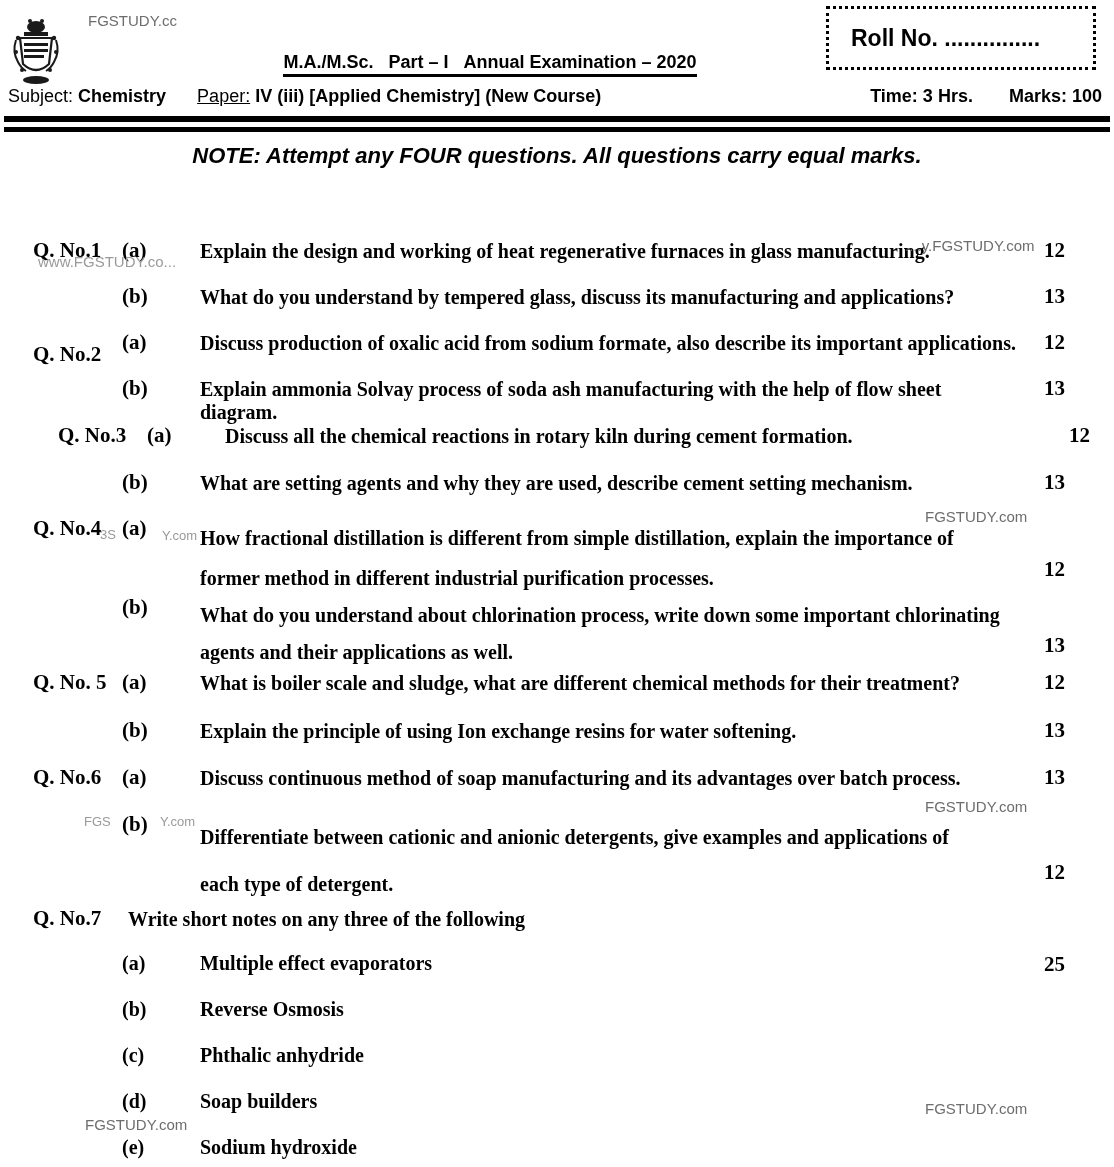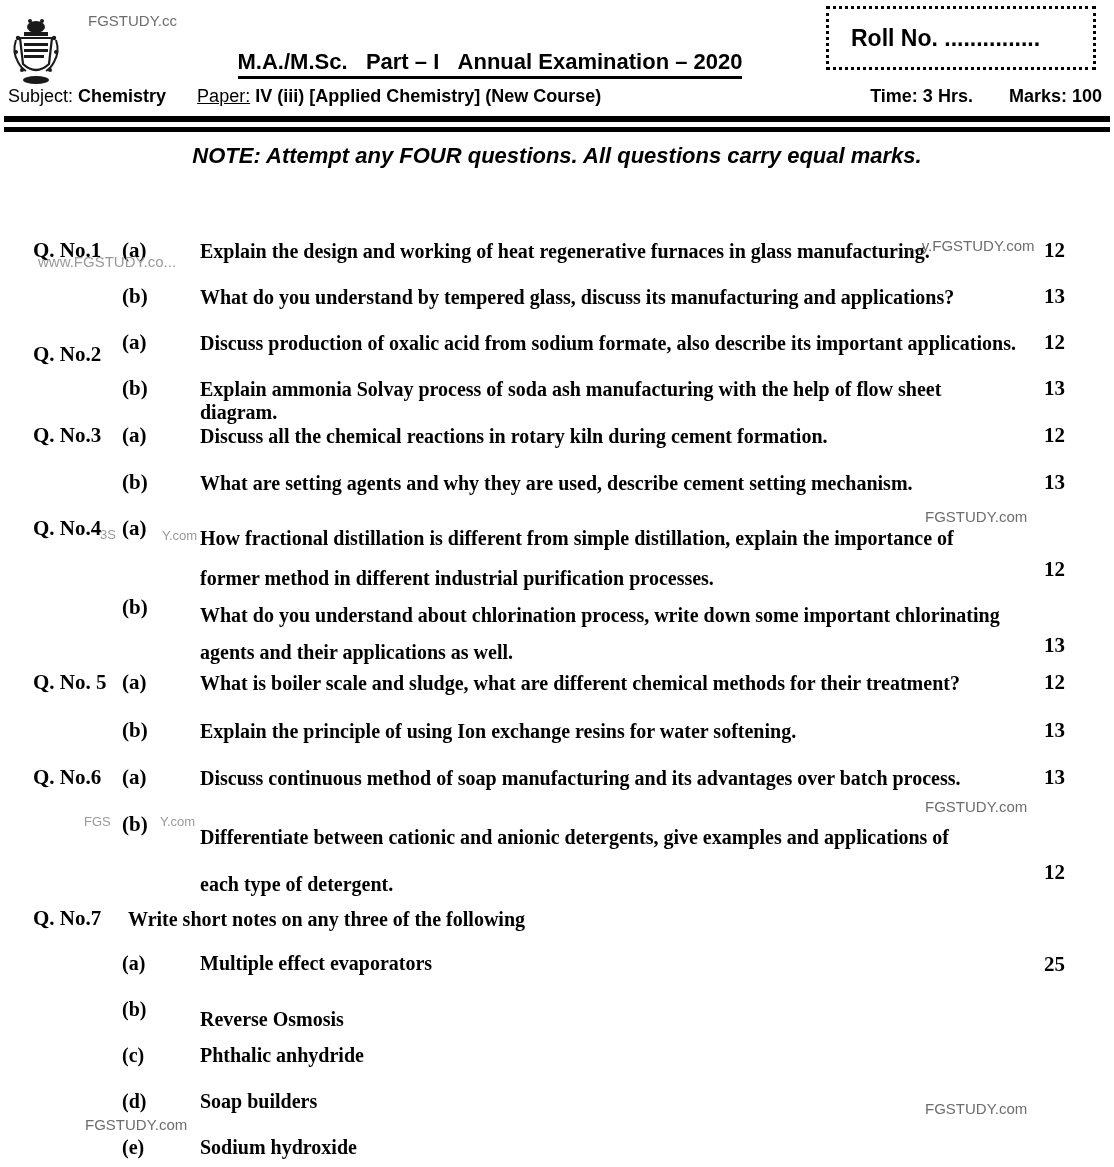--- a/index.html
+++ b/index.html
@@ -47,21 +47,21 @@
     white-space: nowrap;
   }
   .exam-line {
     position: absolute;
     left: 150px;
     top: 48px;
     width: 680px;
     text-align: center;
     font-family: "Liberation Sans", sans-serif;
     font-weight: bold;
-    font-size: 22px;
+    font-size: 18px;
     line-height: 28px;
     white-space: nowrap;
   }
   .exam-line .underlined {
     border-bottom: 3px solid #000;
     padding-bottom: 2px;
   }
 
   .subject-row {
     position: absolute;
@@ -279,21 +279,21 @@
     <div class="part" style="top:8px;">(a)</div>
     <div class="qtext" style="top:10px;">Discuss production of oxalic acid from sodium formate, also describe its important applications.</div>
     <div class="marks" style="top:8px;">12</div>
   </div>
   <div class="qrow" style="height:47px;">
     <div class="part" style="top:8px;">(b)</div>
     <div class="qtext" style="top:10px;">Explain ammonia Solvay process of soda ash manufacturing with the help of flow sheet diagram.</div>
     <div class="marks" style="top:8px;">13</div>
   </div>
 
-  <div class="qrow" style="height:47px;">
+  <div class="qrow" style="height:47px;margin-left:25px;">
     <div class="qno" style="top:8px;">Q. No.3</div>
     <div class="part" style="top:8px;">(a)</div>
     <div class="qtext" style="top:10px;">Discuss all the chemical reactions in rotary kiln during cement formation.</div>
     <div class="marks" style="top:8px;">12</div>
   </div>
   <div class="qrow" style="height:46px;">
     <div class="part" style="top:8px;">(b)</div>
     <div class="qtext" style="top:10px;">What are setting agents and why they are used, describe cement setting mechanism.</div>
     <div class="marks" style="top:8px;">13</div>
   </div>
@@ -340,21 +340,21 @@
     <div class="qtext" style="left:128px; top:10px;">Write short notes on any three of the following</div>
     <div class="marks" style="top:8px;margin-top:46px;">25</div>
   </div>
 
   <div class="qrow" style="height:46px;">
     <div class="sub-part" style="top:8px;">(a)</div>
     <div class="sub-text" style="top:8px;">Multiple effect evaporators</div>
   </div>
   <div class="qrow" style="height:46px;">
     <div class="sub-part" style="top:8px;">(b)</div>
-    <div class="sub-text" style="top:8px;margin-top:10px;">Reverse Osmosis</div>
+    <div class="sub-text" style="top:8px;">Reverse Osmosis</div>
   </div>
   <div class="qrow" style="height:46px;">
     <div class="sub-part" style="top:8px;">(c)</div>
     <div class="sub-text" style="top:8px;">Phthalic anhydride</div>
   </div>
   <div class="qrow" style="height:46px;">
     <div class="sub-part" style="top:8px;">(d)</div>
     <div class="sub-text" style="top:8px;">Soap builders</div>
   </div>
   <div class="qrow" style="height:40px;">

